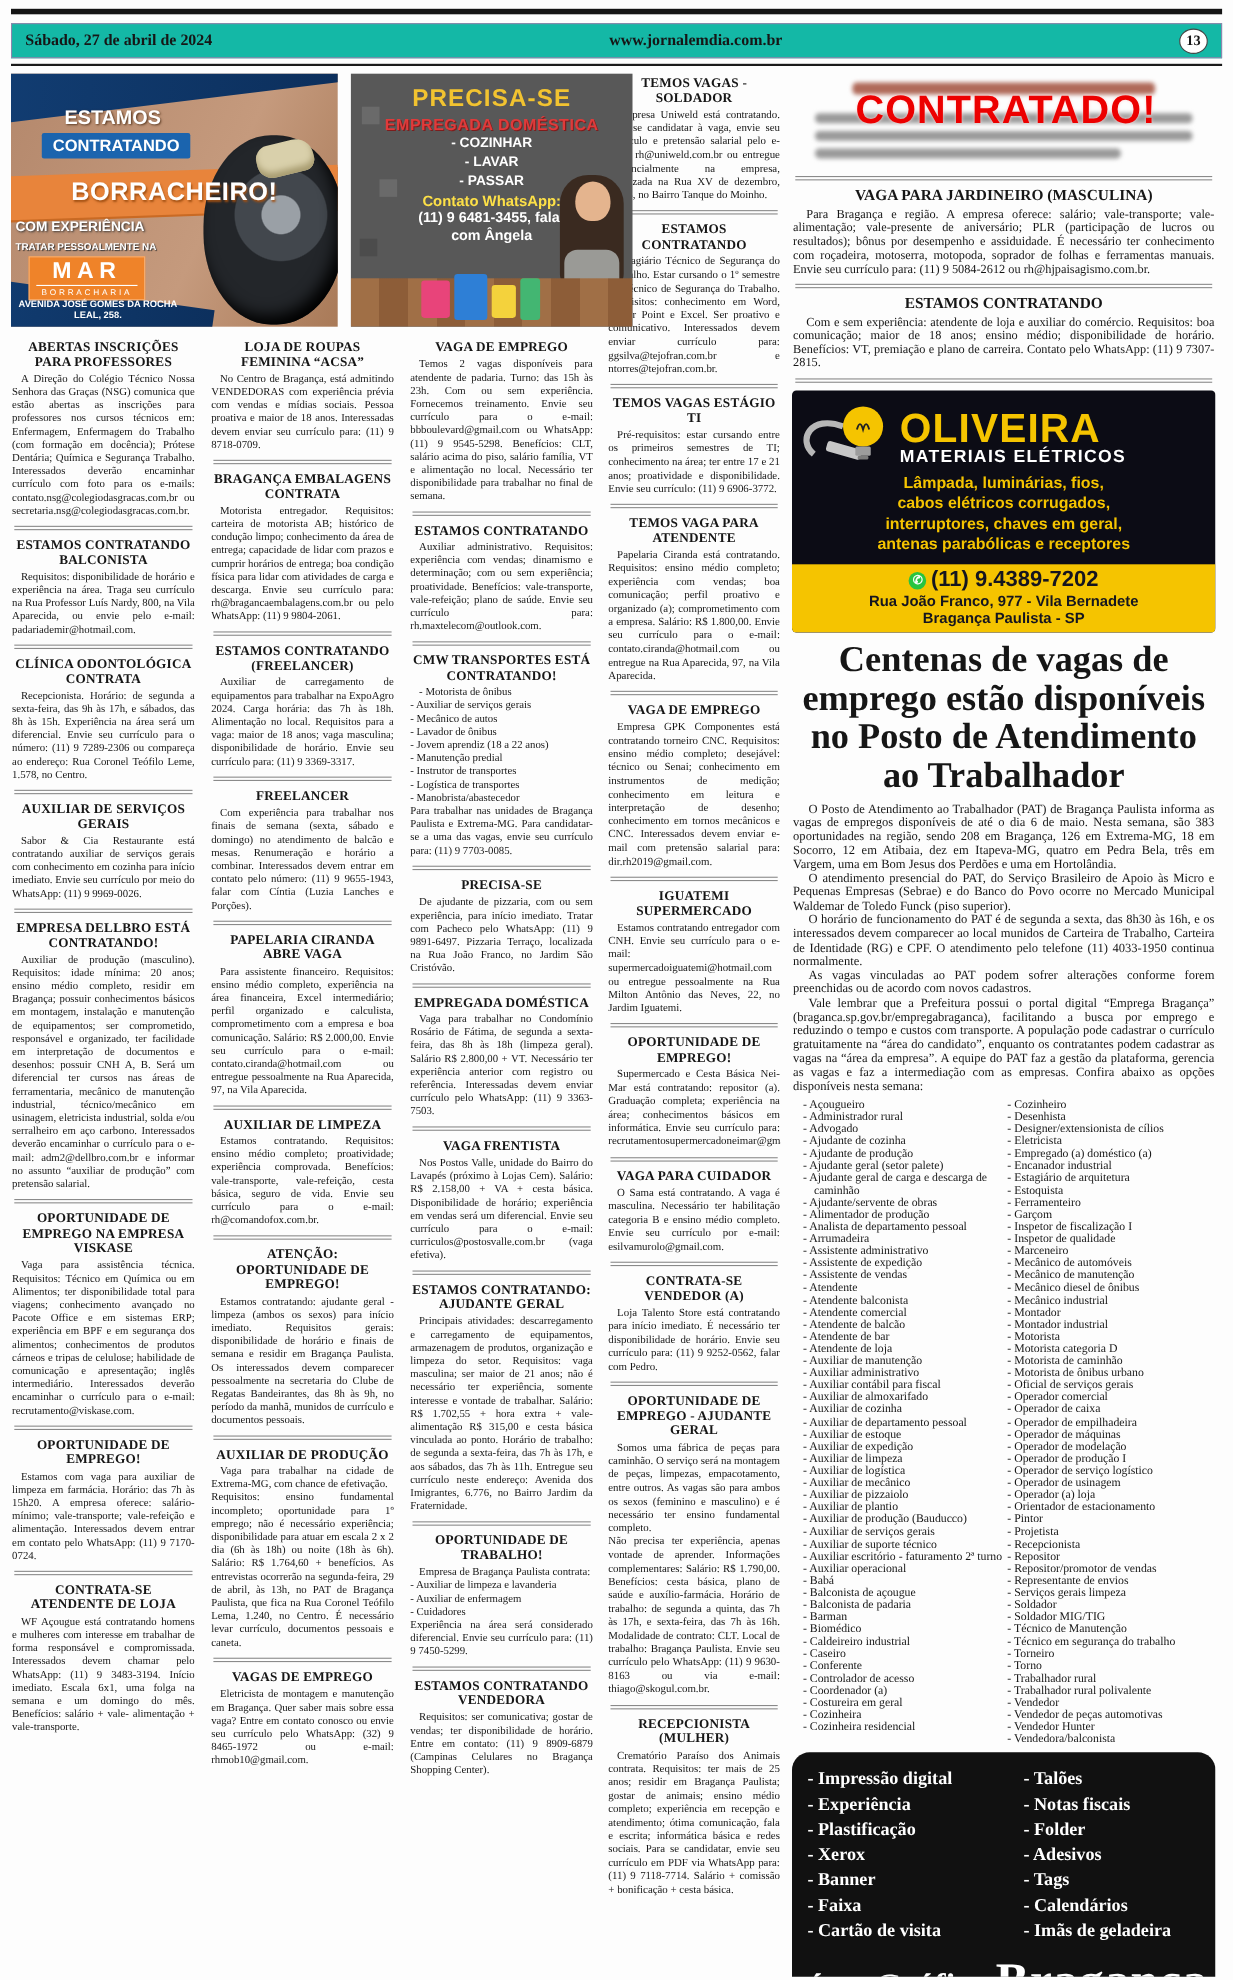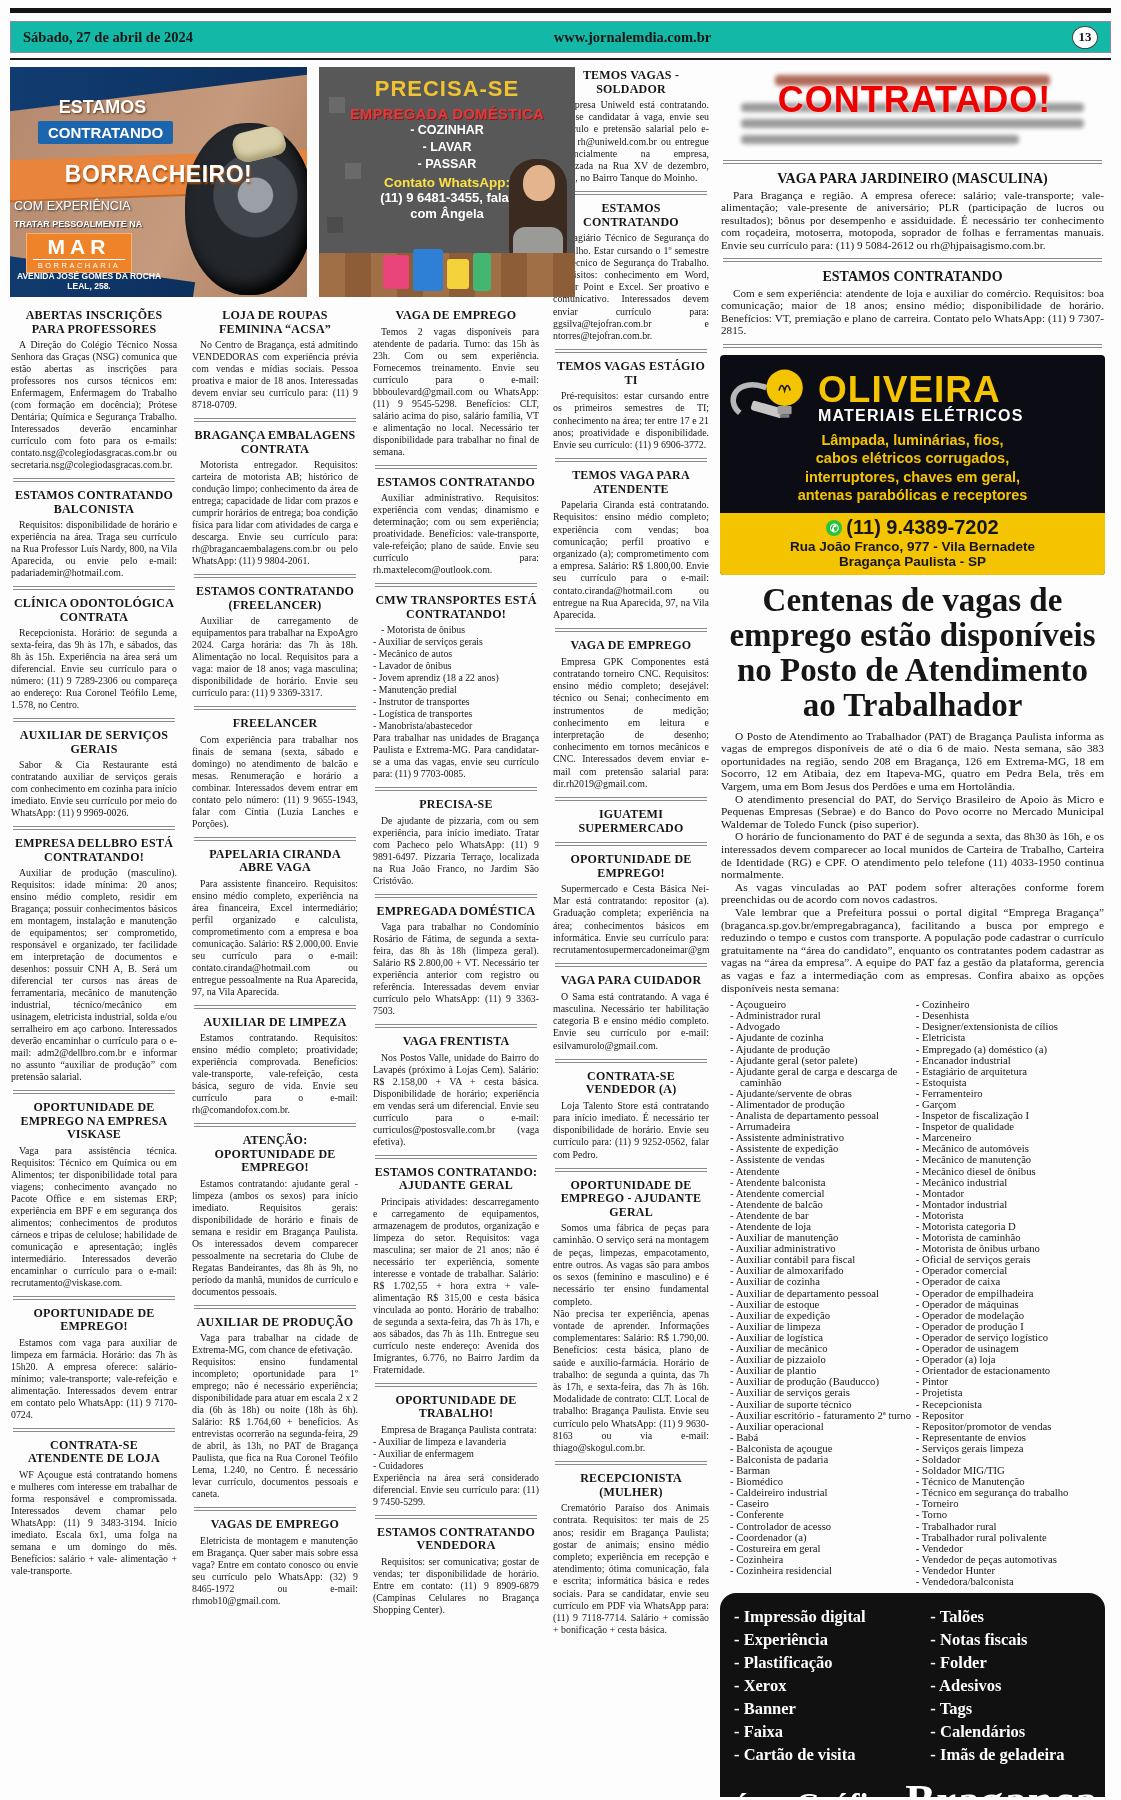--- a/index.html
+++ b/index.html
@@ -26,21 +26,21 @@
   .col4 .art-body{font-size:9.9px;line-height:12.2px;}
 
   
   .ad1{width:297px;height:230px;flex:none;position:relative;background:linear-gradient(115deg,#b4886c 0%,#c59a7d 60%,#a97a58 100%);overflow:hidden;font-family:"Liberation Sans",sans-serif;}
   .ad1::before{content:"";position:absolute;left:-40px;top:-46px;width:340px;height:74px;background:linear-gradient(100deg,#123e74,#0c2f5c);transform:rotate(-7deg);}
   .ad1::after{content:"";position:absolute;left:-60px;bottom:-58px;width:240px;height:90px;background:linear-gradient(100deg,#123e74,#0c2f5c);transform:rotate(8deg);}
   .ad1-band{position:absolute;left:0;right:0;top:88px;height:40px;background:#e8843b;transform:skewY(-2deg);box-shadow:0 2px 0 #c96a24;}
   .ad1-estamos{position:absolute;top:30px;left:0;width:185px;text-align:center;color:#fff;font-weight:bold;font-size:18px;text-shadow:1px 1px 2px #5b3a22;z-index:3;}
   .ad1-contratando{position:absolute;top:54px;left:28px;background:#1b64ae;color:#fff;font-weight:bold;font-size:15px;padding:3px 10px;border-radius:2px;z-index:3;}
   .ad1-role{position:absolute;top:94px;left:0;right:0;text-align:center;color:#fff;font-weight:bold;font-size:23px;letter-spacing:.5px;text-shadow:1px 2px 2px #a04f12;z-index:3;}
-  .ad1-exp{position:absolute;top:132px;left:4px;color:#fff;font-weight:normal;font-size:12.5px;text-shadow:1px 1px 2px #333;z-index:3;}
+  .ad1-exp{position:absolute;top:132px;left:4px;color:#fff;font-weight:bold;font-size:12.5px;text-shadow:1px 1px 2px #333;z-index:3;}
   .ad1-tratar{position:absolute;top:152px;left:4px;color:#fff;font-weight:bold;font-size:9px;text-shadow:1px 1px 1px #333;z-index:3;}
   .ad1-logo{position:absolute;top:166px;left:16px;width:104px;background:#ef8329;border:1px solid #f7b073;text-align:center;padding:3px 0 2px;z-index:3;}
   .ad1-logo-main{color:#fff;font-weight:bold;font-size:21px;letter-spacing:5px;line-height:20px;}
   .ad1-logo-sub{color:#fff;font-size:7.5px;letter-spacing:2.5px;border-top:1px solid #fff;margin:2px 6px 0;padding-top:1px;}
   .ad1-addr{position:absolute;bottom:6px;left:4px;width:150px;text-align:center;color:#fff;font-weight:bold;font-size:8.5px;line-height:10px;z-index:3;}
   .ad1-tire{position:absolute;right:-6px;top:56px;width:128px;height:172px;background:radial-gradient(circle at 55% 42%,#9aa0a6 0 14%,#42474d 15% 34%,#23262a 35% 100%);border-radius:48%;z-index:2;box-shadow:inset -6px -8px 14px #000;}
   .ad1-glove{position:absolute;right:22px;top:62px;width:52px;height:30px;background:#d9d0ab;border-radius:12px 16px 10px 14px;transform:rotate(-14deg);z-index:3;box-shadow:inset 0 -5px 6px #a89c70;}
 
   
   .ad2{width:256px;height:230px;flex:none;position:relative;background:#585858;overflow:hidden;text-align:center;font-family:"Liberation Sans",sans-serif;}
@@ -330,20 +330,21 @@
         <div class="art-body">Papelaria Ciranda está contratando. Requisitos: ensino médio completo; experiência com vendas; boa comunicação; perfil proativo e organizado (a); comprometimento com a empresa. Salário: R$ 1.800,00. Envie seu currículo para o e-mail: contato.ciranda@hotmail.com ou entregue na Rua Aparecida, 97, na Vila Aparecida.</div>
       </div>
       <div class="sep"></div>
       <div class="article">
         <div class="art-title">VAGA DE EMPREGO</div>
         <div class="art-body">Empresa GPK Componentes está contratando torneiro CNC. Requisitos: ensino médio completo; desejável: técnico ou Senai; conhecimento em instrumentos de medição; conhecimento em leitura e interpretação de desenho; conhecimento em tornos mecânicos e CNC. Interessados devem enviar e-mail com pretensão salarial para: dir.rh2019@gmail.com.</div>
       </div>
       <div class="sep"></div>
       <div class="article">
         <div class="art-title">IGUATEMI SUPERMERCADO</div>
+        <div class="art-body">Estamos contratando entregador com CNH. Envie seu currículo para o e-mail: supermercadoiguatemi@hotmail.com ou entregue pessoalmente na Rua Milton Antônio das Neves, 22, no Jardim Iguatemi.</div>
       </div>
       <div class="sep"></div>
       <div class="article">
         <div class="art-title">OPORTUNIDADE DE EMPREGO!</div>
         <div class="art-body">Supermercado e Cesta Básica Nei-Mar está contratando: repositor (a). Graduação completa; experiência na área; conhecimentos básicos em informática. Envie seu currículo para: recrutamentosupermercadoneimar@gmail.com.</div>
       </div>
       <div class="sep"></div>
       <div class="article">
         <div class="art-title">VAGA PARA CUIDADOR</div>
         <div class="art-body">O Sama está contratando. A vaga é masculina. Necessário ter habilitação categoria B e ensino médio completo. Envie seu currículo por e-mail: esilvamurolo@gmail.com.</div>

